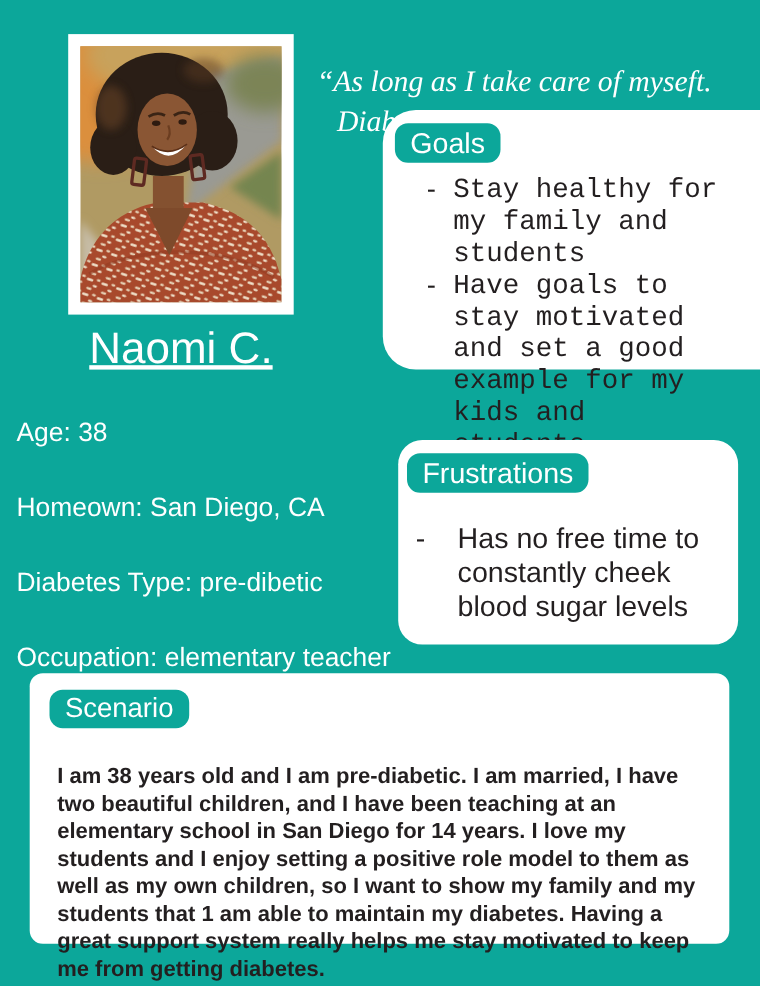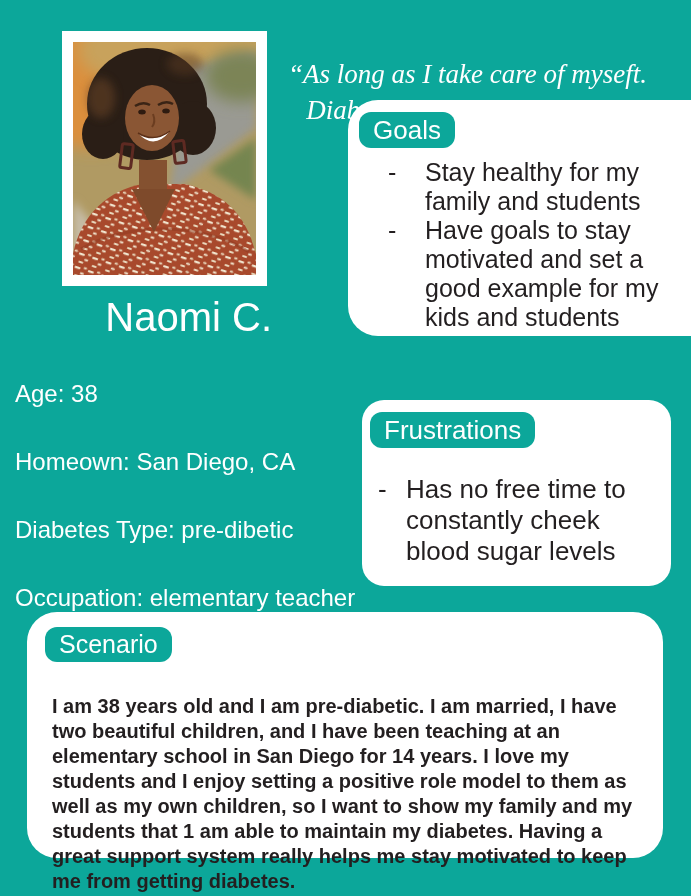--- a/index.html
+++ b/index.html
@@ -29,58 +29,58 @@
   .photo-frame{
     position:absolute;left:62px;top:31px;
     width:183px;height:233px;padding:11px;
     background:var(--card);
   }
   .photo-frame svg{display:block;}
 
   
   .persona-name{
     position:absolute;left:57px;top:296px;width:215px;
-    text-align:right;color:var(--text-light);
-    font-size:40px;line-height:42px;font-weight:400;
+    text-align:center;color:var(--text-light);
+    font-size:40px;line-height:42px;font-weight:400;text-decoration:underline;
   }
 
   
   .demographics{
     position:absolute;left:15px;top:347px;
     color:var(--text-light);font-size:24px;
   }
   .demographics .demo-line{line-height:43px;white-space:nowrap;margin-top:25px;}
 
   
   .card{
     position:absolute;background:var(--card);
     border-radius:30px;
   }
   .card-goals{left:348px;top:100px;width:350px;height:236px;padding-left:48px;}
   .card-frustrations{left:362px;top:400px;width:309px;height:186px;border-radius:22px;}
-  .card-scenario{left:27px;top:612px;width:636px;height:246px;border-radius:30px;}
+  .card-scenario{left:27px;top:612px;width:636px;height:246px;border-radius:12px;}
 
   .badge{
     position:absolute;display:inline-block;
     background:var(--teal);color:var(--text-light);
     border-radius:12px;padding:0 14px;
     font-size:26px;line-height:36px;height:36px;
     white-space:nowrap;
   }
   .card-goals .badge{left:11px;top:12px;}
   .card-frustrations .badge{left:8px;top:12px;}
   .card-scenario .badge{left:18px;top:15px;font-size:25px;line-height:35px;height:35px;}
 
   .bullet-list{position:absolute;color:var(--text-dark);}
   .card-goals .bullet-list{left:40px;top:58px;font-size:25px;line-height:29px;}
   .card-frustrations .bullet-list{left:16px;top:74px;font-size:26px;line-height:31px;}
   .bullet-item{display:flex;align-items:flex-start;}
   .bullet-dash{flex:0 0 14px;text-align:left;}
-  .card-goals .bullet-text{width:242px;margin-left:23px;}
-  .card-frustrations .bullet-text{width:256px;margin-left:14px;}
+  .card-goals .bullet-text{width:242px;margin-left:10px;font-family:Liberation Mono, monospace;}
+  .card-frustrations .bullet-text{width:256px;margin-left:24px;}
 
   .scenario-text{
     position:absolute;left:25px;top:62px;width:594px;
     color:var(--text-dark);font-size:20px;line-height:25px;font-weight:bold;
   }
 </style>
 </head>
 <body>
 
 <div class="canvas">

